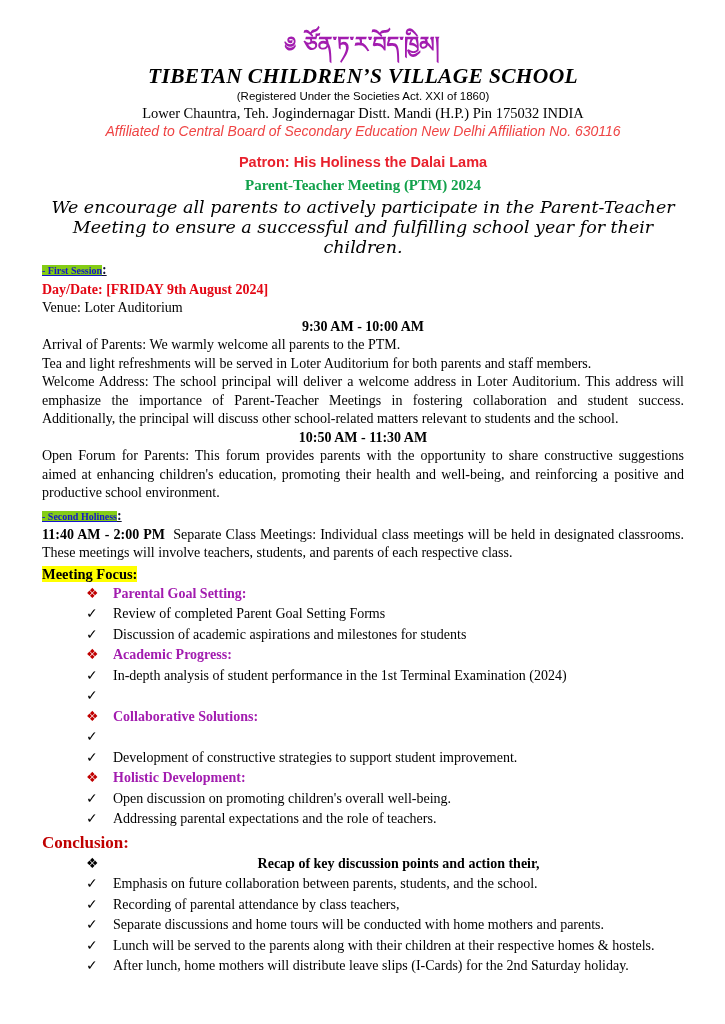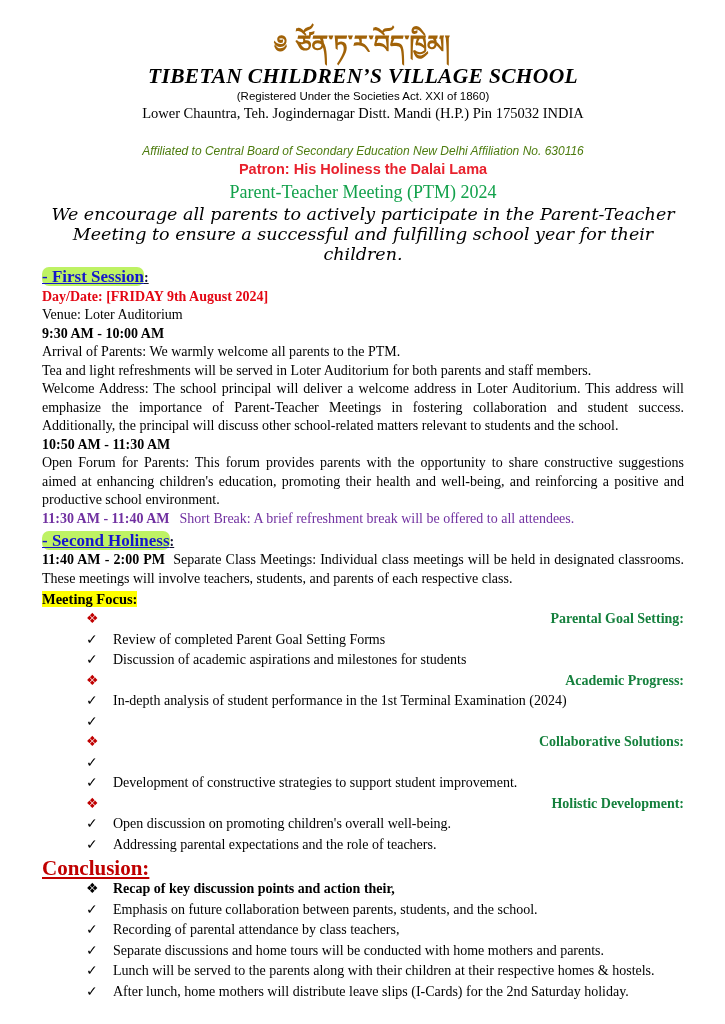--- a/index.html
+++ b/index.html
@@ -6,73 +6,73 @@
   body{
     width:725px;height:1024px;overflow:hidden;
     font-family:"Liberation Serif", serif;
     font-size:14px;color:#000;
   }
   .page{padding:30px 41px 0 42px;}
 
   
   .center{text-align:center;}
   .tibetan{
-    color:#a16207;font-weight:bold;font-size:25px;line-height:30px;
+    color:#a21caf;font-weight:bold;font-size:22px;line-height:30px;
     font-family:"DejaVu Sans", sans-serif;
   }
   .school-name{
     font-size:21.5px;font-weight:bold;letter-spacing:.3px;
     margin:3px 0 0;line-height:26px;font-style:italic;
   }
   .registered{
     font-family:"Liberation Sans", sans-serif;
     font-size:11.5px;line-height:15px;
   }
   .address{font-size:14.5px;line-height:18px;}
   .affiliation{
     font-family:"Liberation Sans", sans-serif;font-style:italic;
-    color:#4d7c0f;font-size:12px;line-height:18px;margin-top:20px;
+    color:#ef4444;font-size:14px;line-height:18px;
   }
   .patron{
     font-family:"Liberation Sans", sans-serif;font-weight:bold;
-    color:#e8212d;font-size:14.5px;line-height:18px;
+    color:#e8212d;font-size:14.5px;margin-top:13px;line-height:18px;
   }
   .meeting-title{
-    color:#12a14b;font-weight:normal;font-size:18px;margin-top:5px;line-height:19px;
+    color:#12a14b;font-weight:bold;font-size:15px;margin-top:5px;line-height:19px;
   }
   .intro-script{
     font-family:"DejaVu Serif", serif;font-style:italic;
     font-size:17.5px;line-height:20px;margin-top:2px;
   }
 
   
   p{margin:0;line-height:18.5px;}
   .just{text-align:justify;}
-  .b{font-weight:bold;}
+  .b{font-weight:bold;text-align:center;}
   .session-line{margin-top:3px;line-height:19px;}
   .hl-cyan{
-    background:#bef264;color:#1414cc;font-weight:bold;
-    text-decoration:underline;font-size:17px;border-radius:7px;
+    background:#84cc16;color:#1414cc;font-weight:bold;
+    text-decoration:underline;font-size:10px;
   }
   .session-colon{color:#101030;font-weight:bold;text-decoration:underline;}
   .day-date{color:#e30613;font-weight:bold;line-height:19px;}
   .purple{color:#7030a0;}
   .short-break-text{margin-left:10px;}
   .hl-yellow{background:#ffff00;font-weight:bold;font-size:14.5px;}
   .mf-line{margin-top:2px;line-height:19px;}
 
   
   .brow{display:flex;padding-left:44px;line-height:20.5px;}
   .bullet{flex:none;width:27px;}
   .diamond-red{color:#c00000;}
   .btext{flex:1;}
-  .topic-title{color:#15803d;font-weight:bold;text-align:right;}
+  .topic-title{color:#a21caf;font-weight:bold;}
 
   .conclusion-h{
-    color:#c00000;font-weight:bold;font-size:21px;line-height:22px;margin-top:2px;text-decoration:underline;
+    color:#c00000;font-weight:bold;font-size:17px;line-height:22px;margin-top:2px;
   }
 </style>
 </head>
 <body>
 
 <div class="page">
 
   <div class="center tibetan">༅ ཙོན་ཏ་ར་བོད་ཁྱིམ།</div>
   <div class="center school-name">TIBETAN CHILDREN’S VILLAGE SCHOOL</div>
   <div class="center registered">(Registered Under the Societies Act. XXI of 1860)</div>
@@ -90,21 +90,20 @@
 
   <p class="b">9:30 AM - 10:00 AM</p>
   <p>Arrival of Parents: We warmly welcome all parents to the PTM.</p>
   <p>Tea and light refreshments will be served in Loter Auditorium for both parents and staff members.</p>
 
   <p class="just">Welcome Address: The school principal will deliver a welcome address in Loter Auditorium. This address will emphasize the importance of Parent-Teacher Meetings in fostering collaboration and student success. Additionally, the principal will discuss other school-related matters relevant to students and the school.</p>
 
   <p class="b">10:50 AM - 11:30 AM</p>
   <p class="just">Open Forum for Parents: This forum provides parents with the opportunity to share constructive suggestions aimed at enhancing children's education, promoting their health and well-being, and reinforcing a positive and productive school environment.</p>
 
-  <p class="purple"><span class="b">11:30 AM - 11:40 AM</span><span class="short-break-text">Short Break: A brief refreshment break will be offered to all attendees.</span></p>
 
   <p class="session-line"><span class="hl-cyan">- Second Holiness</span><span class="session-colon">:</span></p>
   <p class="just"><span class="b">11:40 AM - 2:00 PM</span>&nbsp; <span>Separate Class Meetings: Individual class meetings will be held in designated classrooms. These meetings will involve teachers, students, and parents of each respective class.</span></p>
 
   <p class="mf-line"><span class="hl-yellow">Meeting Focus:</span></p>
 
   <div class="brow">
       <span class="bullet diamond-red">❖</span>
       <span class="btext topic-title">Parental Goal Setting:</span>
     </div>

